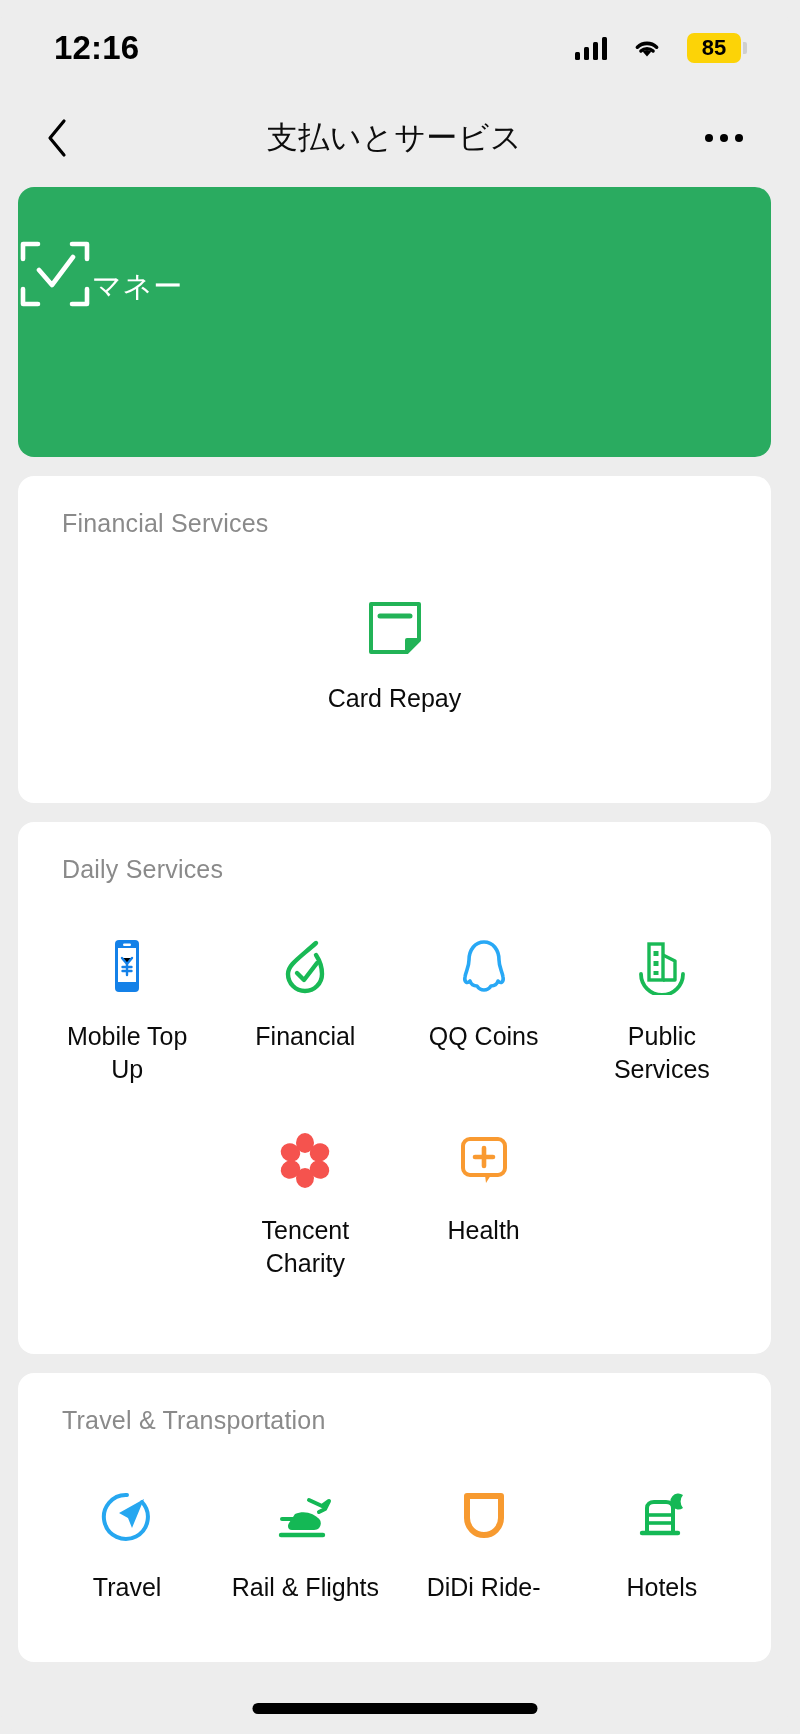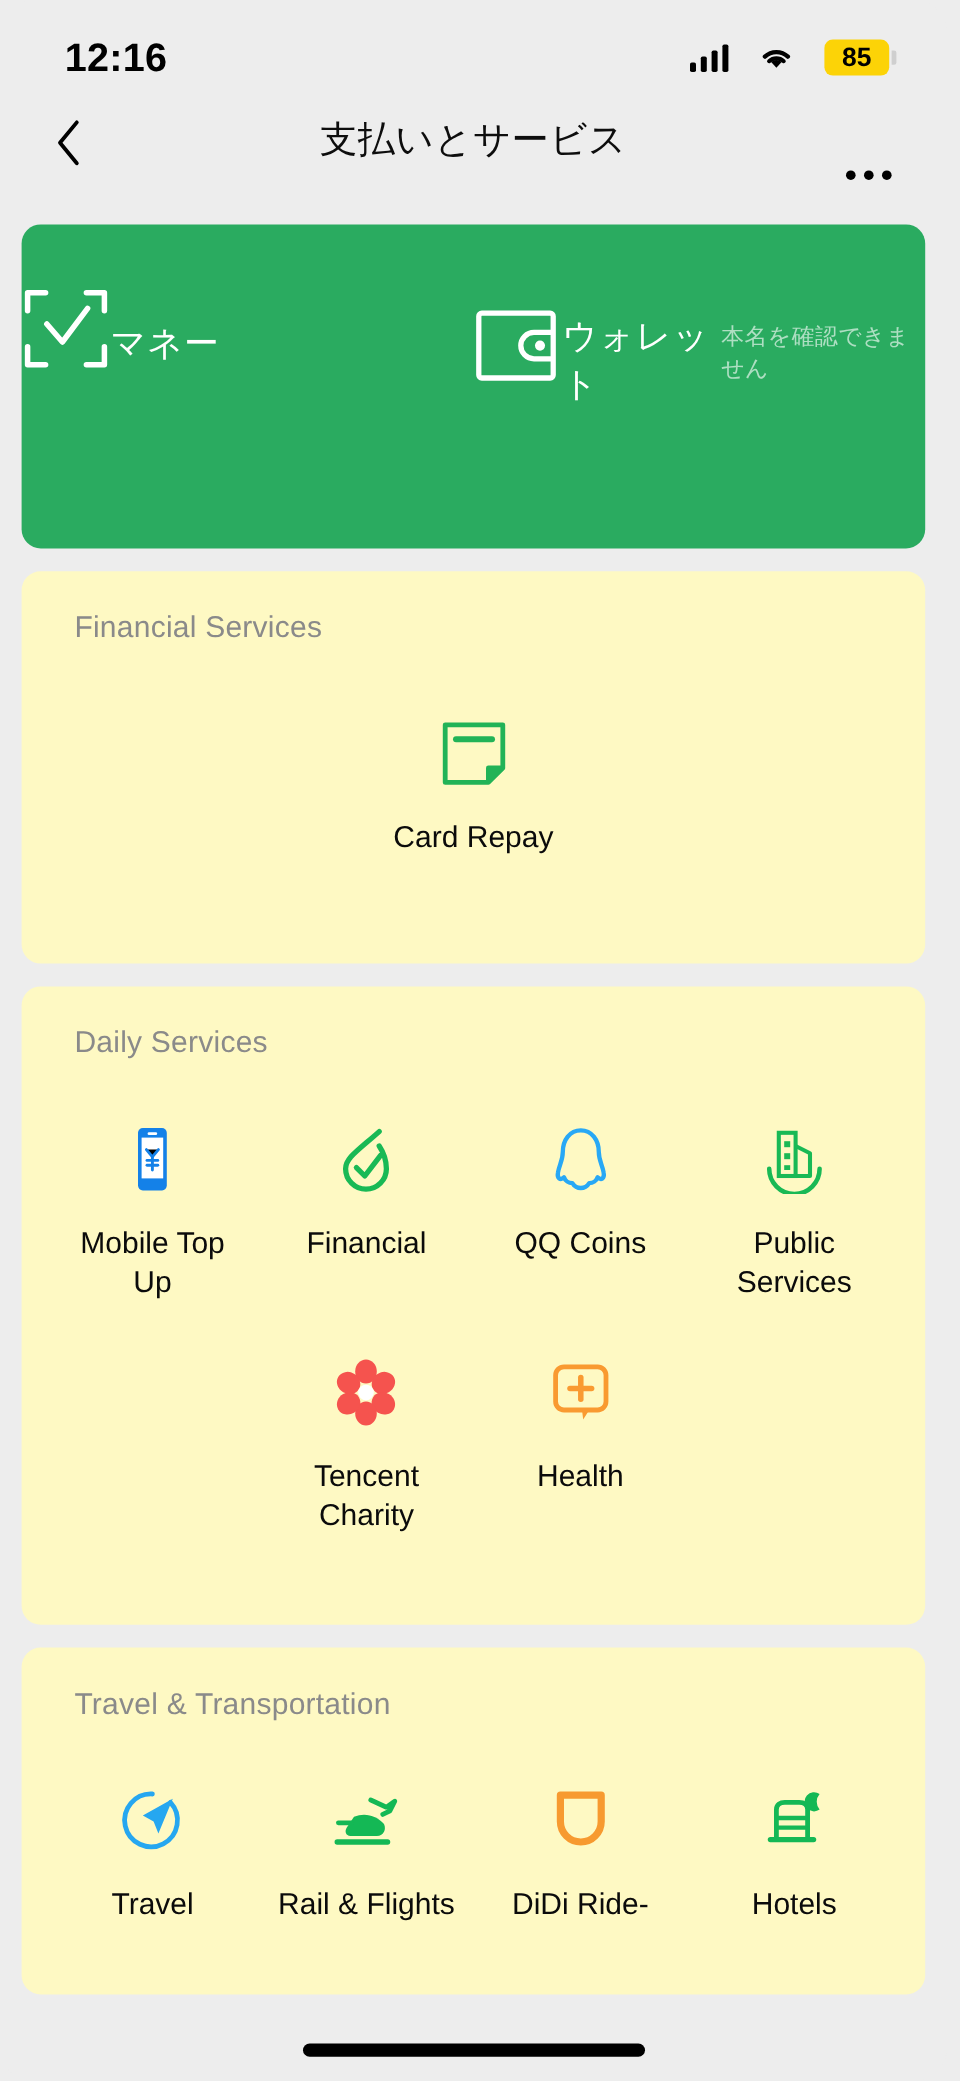--- a/index.html
+++ b/index.html
@@ -84,22 +84,22 @@
     height: 12px;
     background: #cfcfcf;
     border-radius: 0 2px 2px 0;
   }
 
   
   .nav-bar {
     position: relative;
     height: 84px;
     display: flex;
+    align-items: center;
     padding: 0 46px;
-    flex-direction: column;
   }
   .nav-back {
     width: 40px;
     height: 46px;
     display: flex;
     align-items: center;
     justify-content: flex-start;
     cursor: pointer;
   }
   .nav-title {
@@ -160,21 +160,21 @@
   .hero-sub {
     margin-top: 12px;
     font-size: 19px;
     color: rgba(255,255,255,0.62);
     letter-spacing: 0.4px;
   }
 
   
   .section-card {
     margin: 19px 18px 0 18px;
-    background: #fef9c3;
+    background: #ffffff;
     border-radius: 16px;
     padding: 33px 0 30px 0;
   }
   .section-title {
     font-size: 25px;
     color: #8a8a8a;
     padding: 0 0 0 44px;
     font-weight: 400;
     letter-spacing: 0.2px;
   }
@@ -278,31 +278,20 @@
             <path d="M69 52 L69 67 L54 67"></path>
             <path d="M20 67 L5 67 L5 52"></path>
             <path d="M21 33 L34 48 L55 20"></path>
           </g>
         </svg>
       </div>
       <div class="hero-label">マネー</div>
       <div class="hero-sub"></div>
     </div>
 
-    <div class="hero-item">
-      <div class="hero-icon">
-        <svg width="74" height="62" viewBox="0 0 74 62">
-          <rect x="4" y="4" width="62" height="54" rx="2.5" stroke="#fff" stroke-width="4.4" fill="none"></rect>
-          <path d="M66 20 L50 20 A11 11 0 0 0 50 42 L66 42" stroke="#fff" stroke-width="4.4" fill="none" stroke-linejoin="round"></path>
-          <circle cx="55" cy="31" r="4.2" fill="#fff"></circle>
-        </svg>
-      </div>
-      <div class="hero-label">ウォレット</div>
-      <div class="hero-sub">本名を確認できません</div>
-    </div>
 
   </div>
 
   <div class="section-card section-financial">
     <div class="section-title">Financial Services</div>
     <div class="grid">
 
       <div class="grid-item">
         <div class="grid-icon">
           <svg width="58" height="58" viewBox="0 0 58 58">

